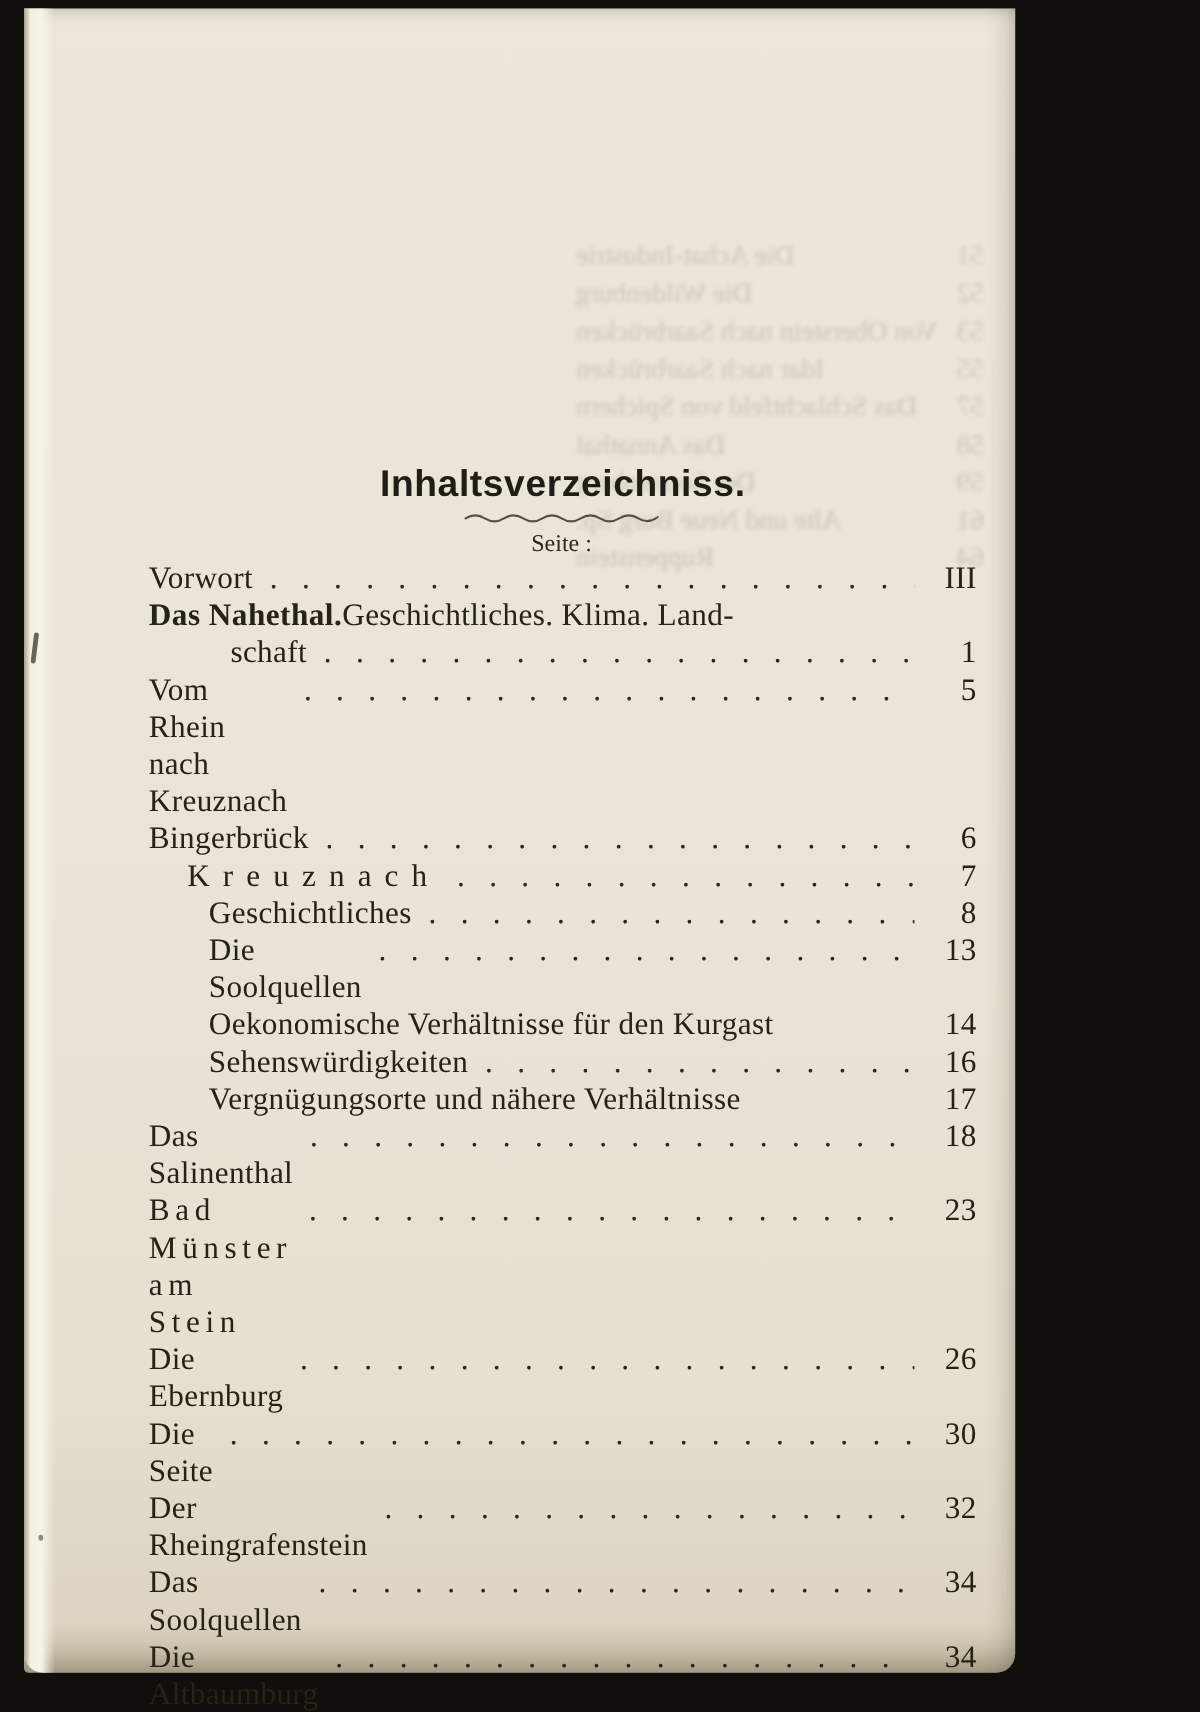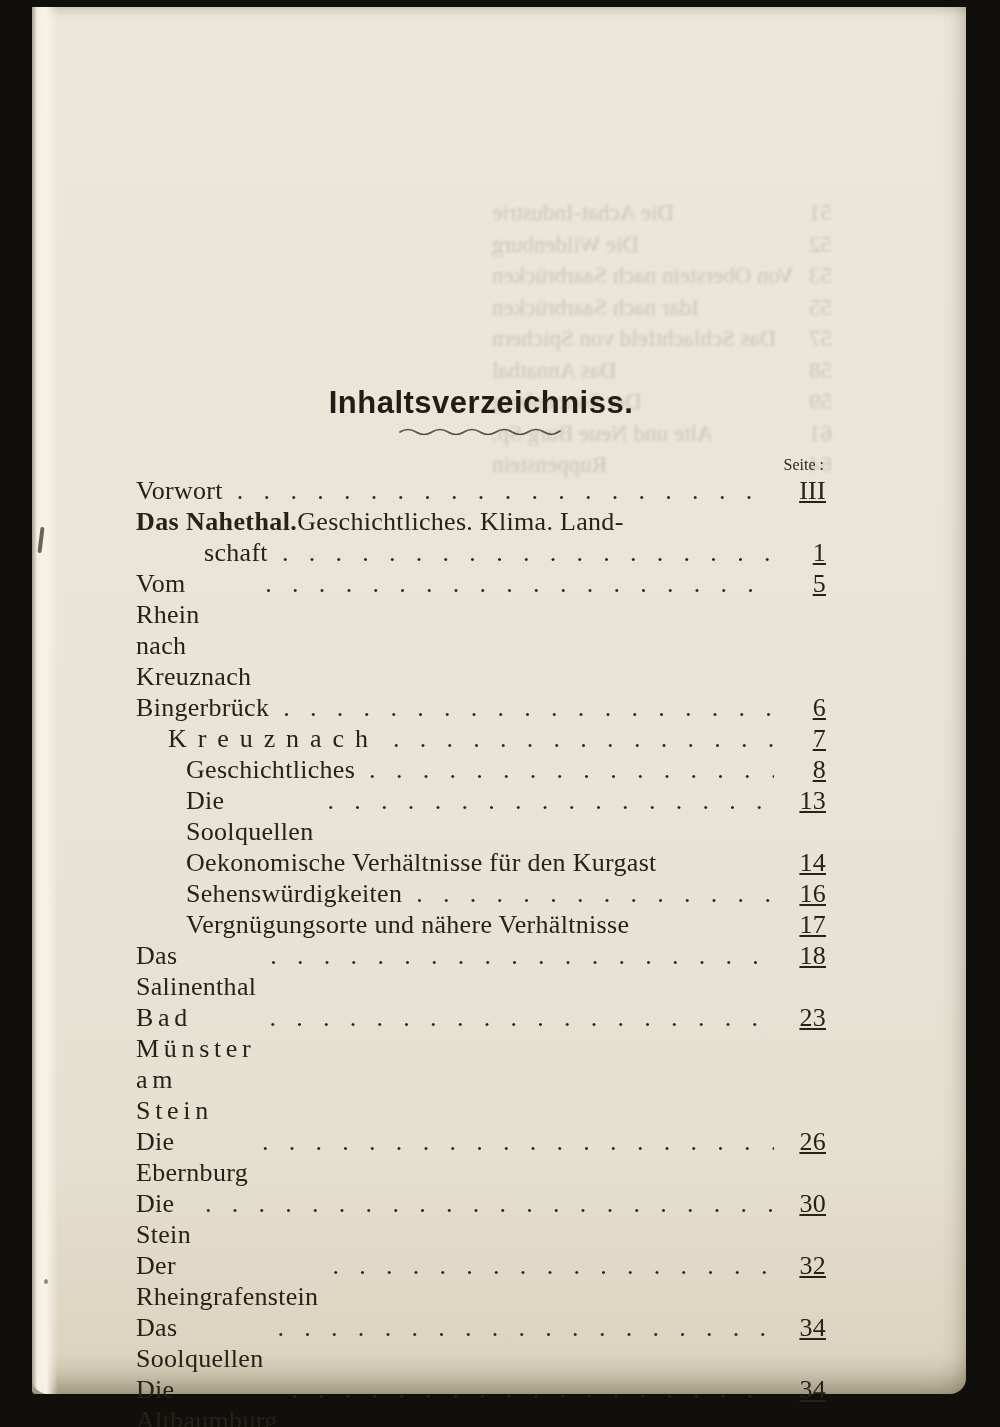--- a/index.html
+++ b/index.html
@@ -6,21 +6,21 @@
   html, body { width:1000px; height:1427px; }
   body {
     position:relative;
     overflow:hidden;
     background:#100f0c;
     font-family:"Liberation Serif","DejaVu Serif",serif;
   }
 
   
   .page {
-    position:absolute; left:32px; top:7px; width:934px; height:1387px;
+    position:absolute; left:20px; top:7px; width:826px; height:1387px;
     background:linear-gradient(180deg,#ece7da 0%, #eae4d7 50%, #e6e0d1 82%, #dcd4c0 97%, #cfc6af 100%);
     box-shadow:
       inset 0 -20px 32px -14px rgba(45,35,12,.38),
       inset -10px 0 26px -12px rgba(60,50,30,.28),
       inset 0 8px 12px -8px rgba(40,35,20,.22);
     border-radius:0 0 16px 4px;
   }
   .page-edge {
     position:absolute; left:0; top:0; bottom:0; width:26px;
     background:linear-gradient(90deg,#a8a08e 0%, #f3efe2 20%, #f7f3e7 55%, rgba(247,243,231,0) 100%);
@@ -41,40 +41,40 @@
   
   .content { position:absolute; left:104px; top:378px; width:690px; color:#272216; }
 
   .title {
     font-family:"Liberation Sans","DejaVu Sans",sans-serif;
     font-weight:700; font-size:31px; letter-spacing:.5px;
     color:#211d16; text-align:center;
   }
   .flourish { display:block; margin:3px auto 0 auto; opacity:.85; }
 
-  .seite { text-align:right; font-size:16px; margin-top:19px; padding-right:2px; color:#2c2720; }
+  .seite { text-align:center; font-size:20px; margin-top:5px; padding-right:2px; color:#2c2720; }
 
   .toc { margin-top:1px; }
   .row {
     display:flex; align-items:baseline;
     font-size:26px; line-height:31px; letter-spacing:.3px;
     color:#272216;
     justify-content:space-between;
   }
   .indent-1 { padding-left:50px; }
   .indent-2 { padding-left:68px; }
   .bold-part { font-weight:700; letter-spacing:.4px; }
   .sp-wide   .entry-text { letter-spacing:.42em;margin-left:32px; }
   .sp-medium .entry-text { letter-spacing:.18em; }
   .leader {
     flex:1 1 auto; overflow:hidden; white-space:nowrap;
     letter-spacing:.78em; padding:0 4px 0 14px;
     color:#2b261b;
   }
-  .pagenum { min-width:52px; text-align:right; flex:0 0 auto;text-decoration:underline; }
+  .pagenum { min-width:52px; text-align:right; flex:0 0 auto; }
 
   
   .smudge {
     position:absolute; left:7px; top:520px; width:4px; height:26px;
     background:#3a352a; opacity:.75; border-radius:3px; transform:rotate(7deg);
   }
   .fleck {
     position:absolute; left:12px; top:1272px; width:4px; height:5px;
     background:#4a443a; opacity:.6; border-radius:50%;
   }
@@ -212,21 +212,21 @@
     <span class="pagenum">23</span>
   </div>
         <div class="row indent-0">
 
     <span class="entry-text">Die Ebernburg</span>
     <span class="leader">............................................................</span>
     <span class="pagenum">26</span>
   </div>
         <div class="row indent-0">
 
-    <span class="entry-text">Die Stein</span>
+    <span class="entry-text">Die Seite</span>
     <span class="leader">............................................................</span>
     <span class="pagenum">30</span>
   </div>
         <div class="row indent-0">
 
     <span class="entry-text">Der Rheingrafenstein</span>
     <span class="leader">............................................................</span>
     <span class="pagenum">32</span>
   </div>
         <div class="row indent-0">

